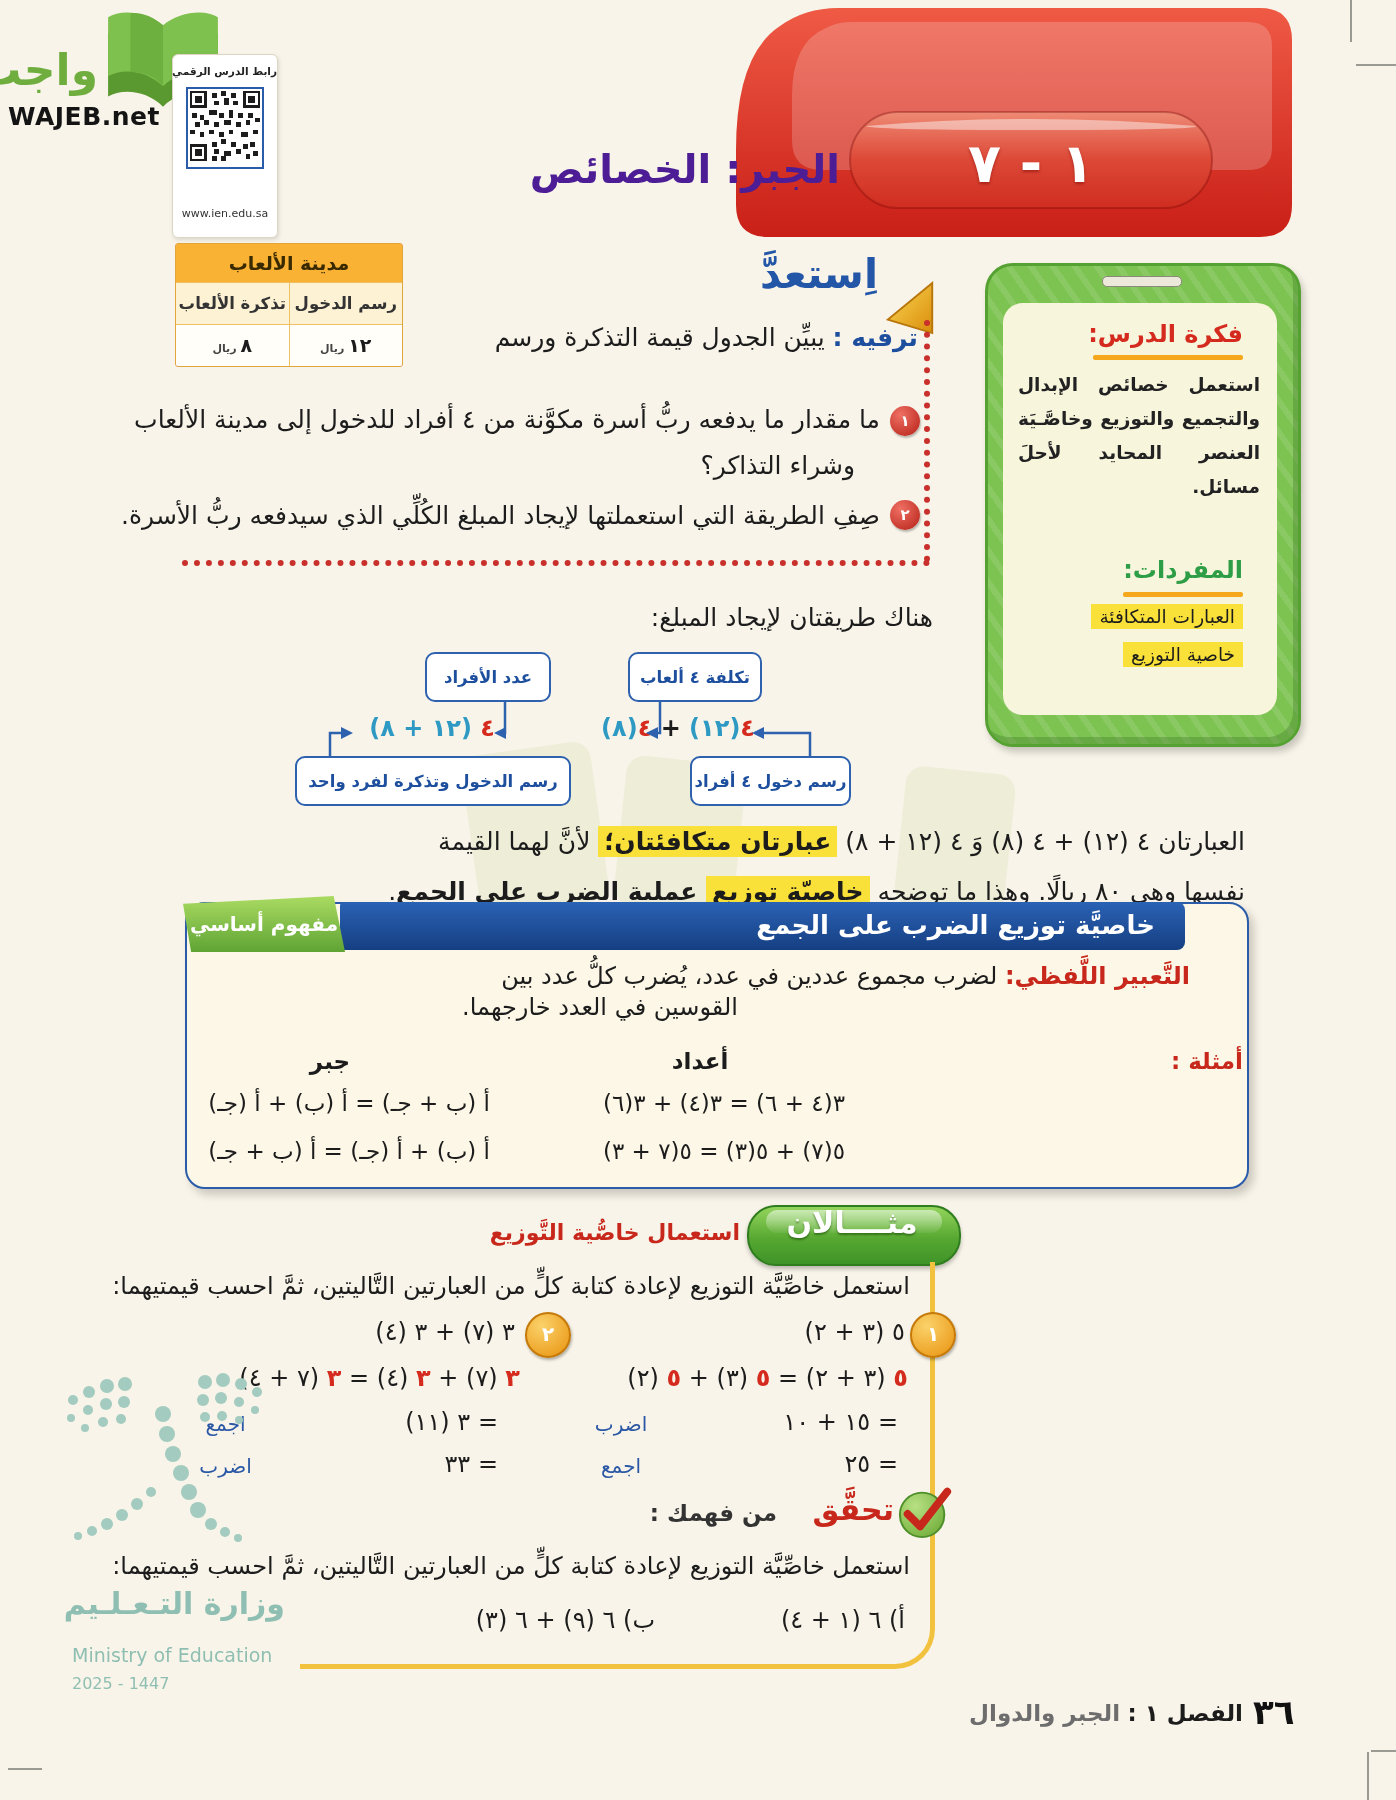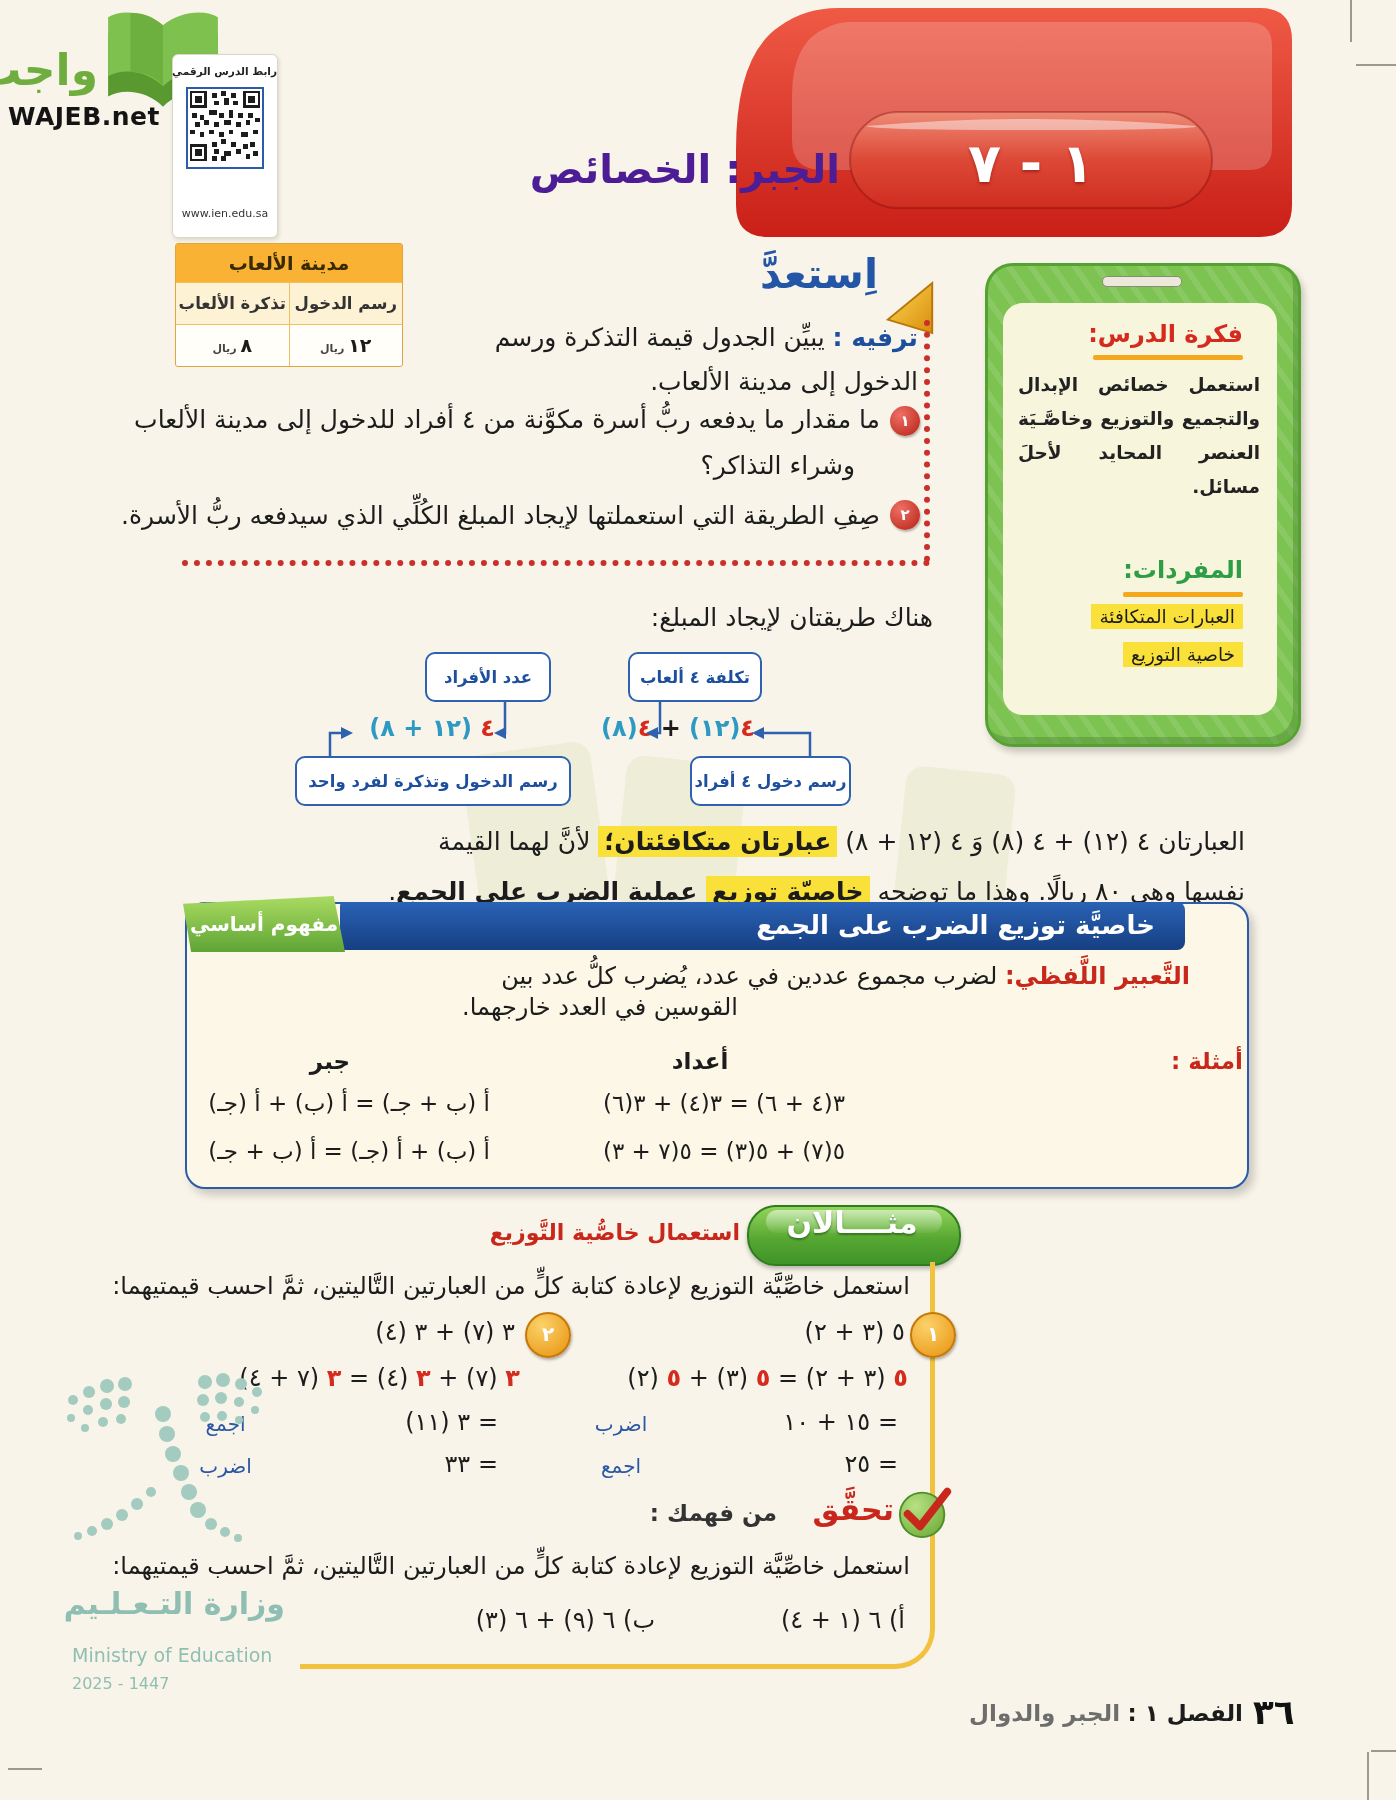--- a/index.html
+++ b/index.html
@@ -210,21 +210,20 @@
     <polygon points="50,4 50,56 4,42" fill="url(#gt)" stroke="#b8760a" stroke-width="2"></polygon>
   </svg>
   <div class="abs rtl tr nowrap gr-head" style="left:770px;top:250px;width:108px;">اِستعدَّ</div>
   <div class="abs dotv" style="left:924px;top:320px;height:242px;"></div>
   <div class="abs doth" style="left:182px;top:560px;width:748px;"></div>
 
   <div class="abs rtl tr nowrap body-txt" style="left:430px;top:316px;width:488px;">
     <span class="bold blue">ترفيه :</span>
     <span>يبيِّن الجدول قيمة التذكرة ورسم</span>
   </div>
-  <div class="abs rtl tr nowrap body-txt" style="left:430px;top:360px;width:488px;">الدخول إلى مدينة الألعاب.</div>
 
   <div class="abs qbadge" style="left:890px;top:406px;">١</div>
   <div class="abs rtl tr nowrap body-txt" style="left:185px;top:398px;width:695px;">ما مقدار ما يدفعه ربُّ أسرة مكوَّنة من ٤ أفراد للدخول إلى مدينة الألعاب</div>
   <div class="abs rtl tr nowrap body-txt" style="left:600px;top:444px;width:255px;">وشراء التذاكر؟</div>
 
   <div class="abs qbadge" style="left:890px;top:500px;">٢</div>
   <div class="abs rtl tr nowrap body-txt" style="left:185px;top:494px;width:695px;">صِفِ الطريقة التي استعملتها لإيجاد المبلغ الكُلِّي الذي سيدفعه ربُّ الأسرة.</div>
 
   <div class="abs scard" style="left:985px;top:263px;"></div>
   <div class="abs sslot" style="left:1102px;top:276px;"></div>

